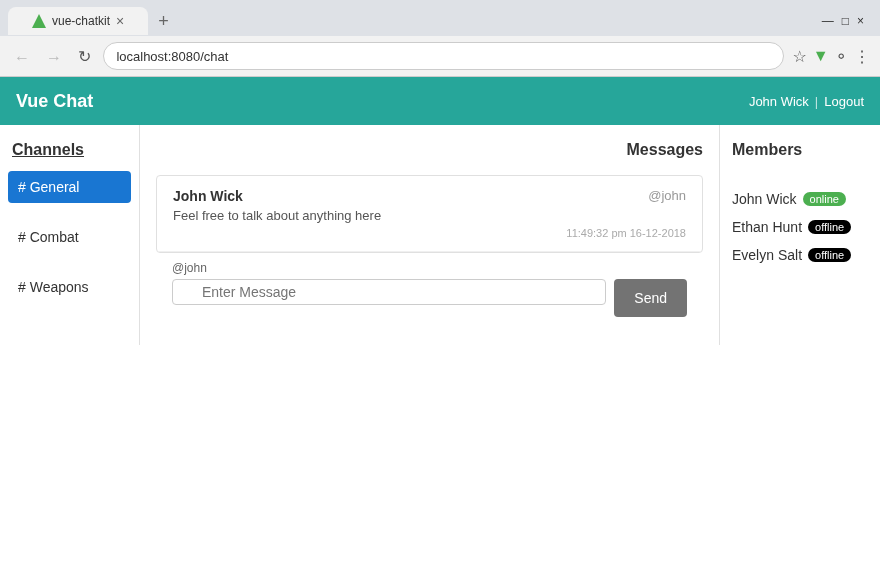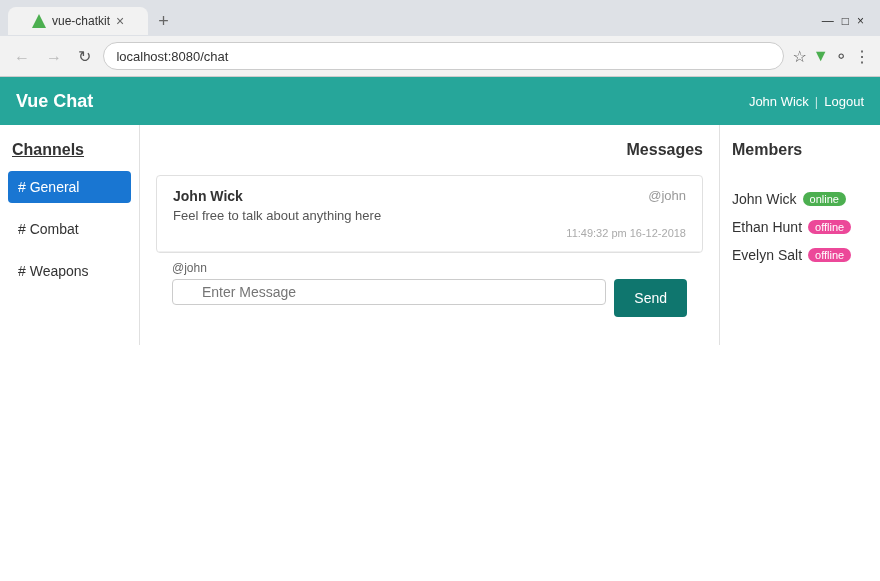--- a/index.html
+++ b/index.html
@@ -144,21 +144,21 @@
       text-decoration: underline;
     }
     .channel-item {
       display: flex;
       align-items: center;
       padding: 8px 10px;
       border-radius: 4px;
       cursor: pointer;
       font-size: 14px;
       color: #333;
-      margin-bottom: 10px;
+      margin-bottom: 18px;
     }
     .channel-item.active {
       background: #1976d2;
       color: white;
     }
 
     
     .messages-area {
       flex: 1;
       display: flex;
@@ -228,21 +228,21 @@
       height: 26px;
       border: 1px solid #ccc;
       border-radius: 4px;
       padding: 0 29px;
       font-size: 14px;
       outline: none;
     }
     .send-btn {
       height: 38px;
       padding: 0 20px;
-      background: #0f766e;
+      background: #737373;
       color: white;
       border: none;
       border-radius: 4px;
       font-size: 14px;
       cursor: pointer;
       font-weight: 500;
     }
 
     
     .members-panel {
@@ -264,21 +264,21 @@
       color: #333;
     }
     .status-badge {
       font-size: 11px;
       color: white;
       padding: 1px 7px;
       border-radius: 10px;
       font-weight: 500;
     }
     .status-online { background: #4caf50; }
-    .status-offline { background: #ec4899; border-radius: 7px; }
+    .status-offline { background: #000000; border-radius: 7px; }
   </style>
 </head>
 <body>
 
 <div class="browser-chrome">
   <div class="tab-bar">
     <div class="tab">
       <div class="tab-favicon"></div>
       <span class="tab-title">vue-chatkit</span>
       <span class="tab-close">×</span>

